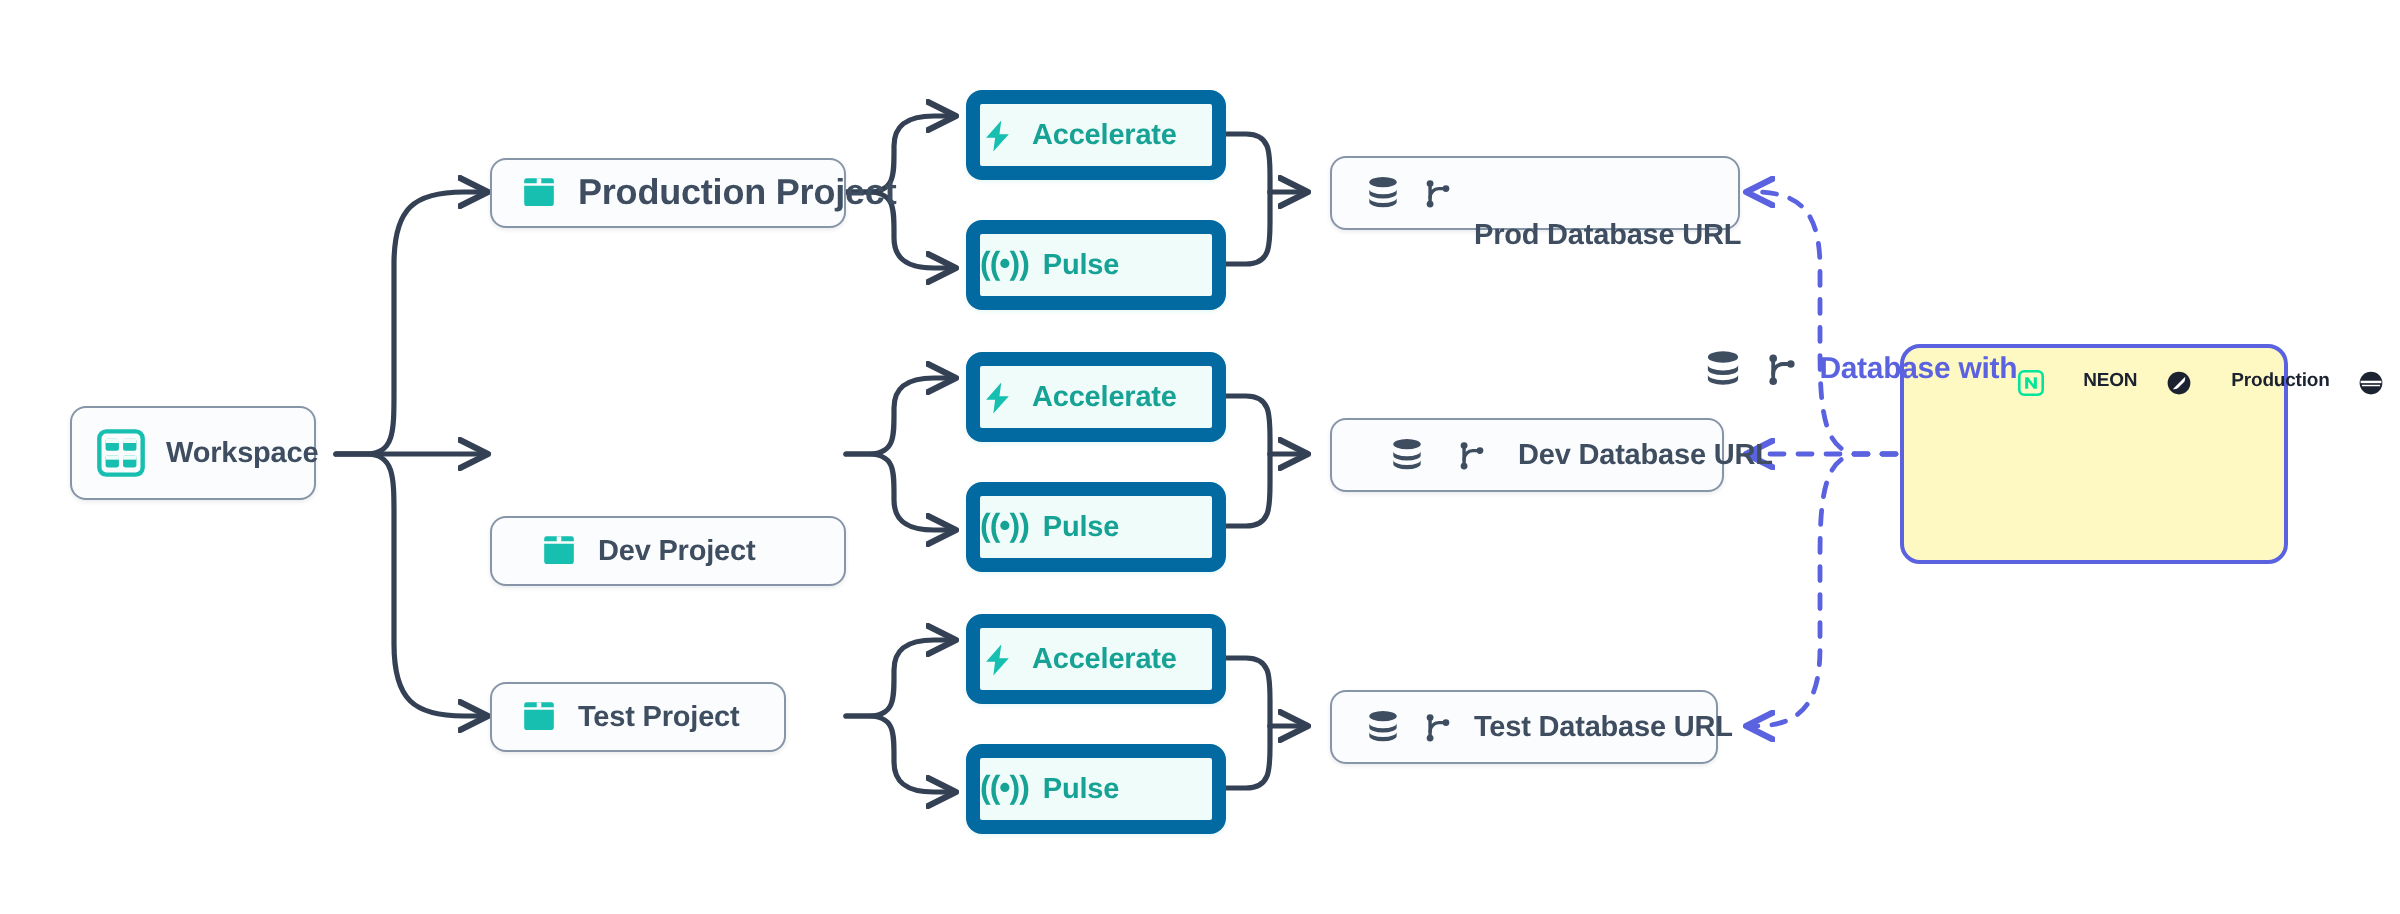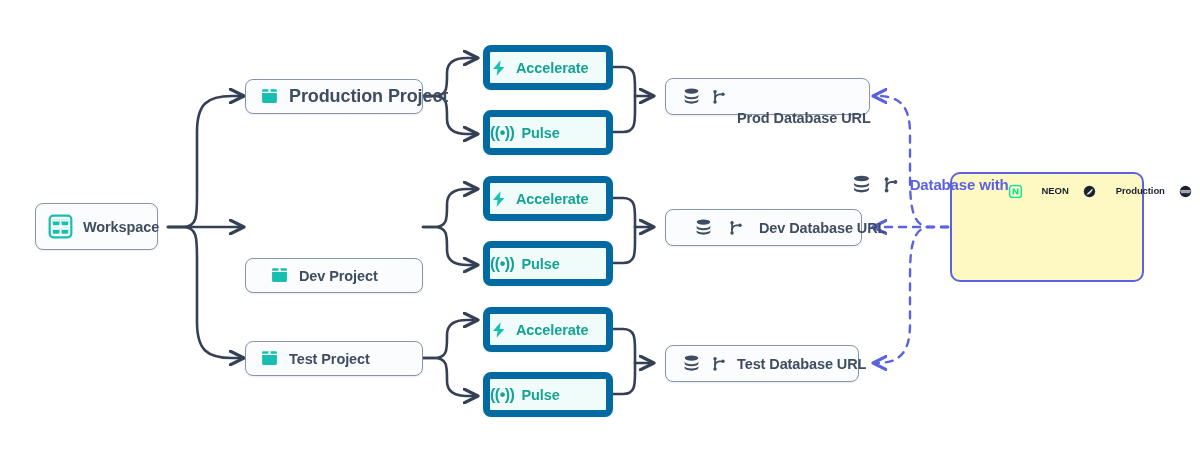--- a/index.html
+++ b/index.html
@@ -197,21 +197,21 @@
     <span class="icon">
       <svg width="19" height="19" viewBox="0 0 20 20">
         <path d="M2.2 6.2 h15.6 v9.0 a1.7 1.7 0 0 1 -1.7 1.7 h-12.2 a1.7 1.7 0 0 1 -1.7 -1.7 z" fill="#16bfb0"></path>
         <path d="M2.2 3.6 a1.3 1.3 0 0 1 1.3 -1.3 h13 a1.3 1.3 0 0 1 1.3 1.3 v1.3 h-15.6 z" fill="#16bfb0"></path>
         <rect x="8.8" y="2.3" width="2.4" height="3.0" fill="#fbfcfd"></rect>
       </svg>
     </span>
     <span class="label" style="font-size:14.5px;">Dev Project</span>
   </div>
 
-  <div class="node node-slate" style="left:245px; top:341px; width:178px; height:35px; padding:0 14px; gap:10px;">
+  <div class="node node-slate" style="left:245px; top:341px; width:148px; height:35px; padding:0 14px; gap:10px;">
     <span class="icon">
       <svg width="19" height="19" viewBox="0 0 20 20">
         <path d="M2.2 6.2 h15.6 v9.0 a1.7 1.7 0 0 1 -1.7 1.7 h-12.2 a1.7 1.7 0 0 1 -1.7 -1.7 z" fill="#16bfb0"></path>
         <path d="M2.2 3.6 a1.3 1.3 0 0 1 1.3 -1.3 h13 a1.3 1.3 0 0 1 1.3 1.3 v1.3 h-15.6 z" fill="#16bfb0"></path>
         <rect x="8.8" y="2.3" width="2.4" height="3.0" fill="#fbfcfd"></rect>
       </svg>
     </span>
     <span class="label" style="font-size:14.5px;">Test Project</span>
   </div>
 

